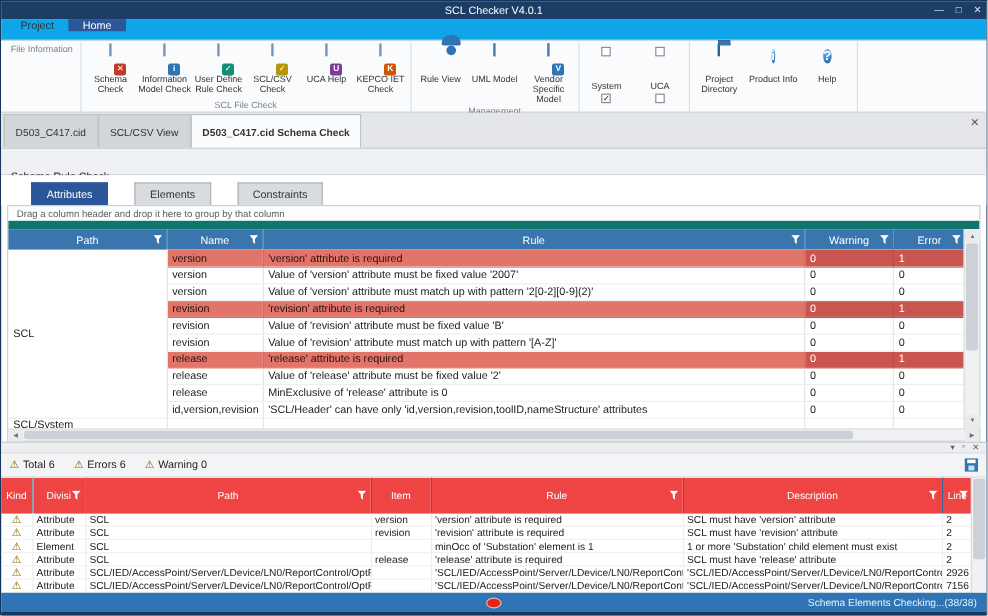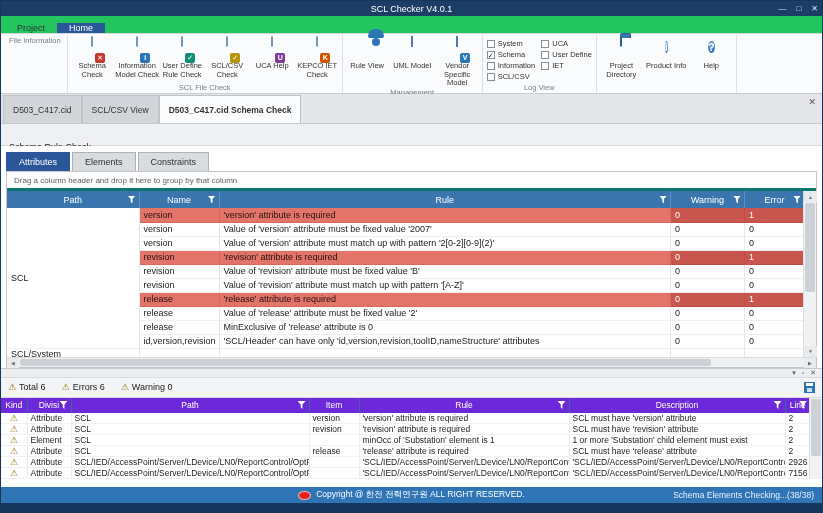--- a/index.html
+++ b/index.html
@@ -6,21 +6,21 @@
   html,body { width:823px; height:513px; overflow:hidden; }
   body { font-family:"Liberation Sans","DejaVu Sans",sans-serif; font-size:9px; color:#222; background:#fff; }
   .app { width:823px; height:513px; display:flex; flex-direction:column; border:1px solid #16365c; background:#fff; }
 
   
   .titlebar { height:15px; background:#1c3e66; color:#fff; display:flex; align-items:center; justify-content:center; position:relative; font-size:9px; flex:none; }
   .win-controls { position:absolute; right:4px; top:0; height:15px; display:flex; align-items:center; gap:10px; font-size:8px; color:#dce6f2; }
   .win-controls span { cursor:default; }
 
   
-  .menubar { height:18px; background:#22c55e; border-bottom:1px solid #d5d8dc; display:flex; align-items:flex-end; padding-left:4px; flex:none; }
+  .menubar { height:18px; background:#0ea5e9; border-bottom:1px solid #d5d8dc; display:flex; align-items:flex-start; padding-left:4px; flex:none; }
   .menutab { padding:0 12px; display:flex; align-items:center; font-size:9px; color:#333; }
   .menutab.active { background:#2b579a; color:#fff; }
 
   
   .ribbon { height:60px; background:#fafbfc; border-bottom:1px solid #c9cdd2; display:flex; padding:1px 2px 0; flex:none; }
   .rgroup { display:flex; flex-direction:column; border-right:1px solid #dcdfe3; padding:1px 2px 0; }
   .rgroup-items { flex:1; display:flex; align-items:flex-start; }
   .rgroup-name { font-size:7.5px; color:#7a7f87; text-align:center; height:10px; line-height:10px; white-space:nowrap; padding:0 4px; }
   .ritem { width:45px; display:flex; flex-direction:column; align-items:center; text-align:center; font-size:7.5px; line-height:1.15; color:#333; padding-top:2px; cursor:default; }
   .ritem.narrow { width:38px; }
@@ -32,21 +32,21 @@
   .ric-round { width:18px; height:18px; border-radius:50%; background:radial-gradient(circle at 35% 30%,#6aa7e0,#2362a8); color:#fff; font-size:11px; line-height:18px; text-align:center; font-weight:bold; margin:2px auto 0; }
   .ric-folder { width:20px; height:14px; background:linear-gradient(#7fb2e5,#3a76ad); border:1px solid #2c5f8f; border-radius:2px; margin:6px auto 0; position:relative; }
   .ric-folder::before { content:""; position:absolute; top:-4px; left:-1px; width:9px; height:4px; background:#3a76ad; border:1px solid #2c5f8f; border-bottom:none; border-radius:2px 2px 0 0; }
   .ric-person { width:18px; height:19px; margin:2px auto 0; position:relative; }
   .ric-person::before { content:""; position:absolute; top:0; left:5px; width:8px; height:8px; border-radius:50%; background:#2e75b6; }
   .ric-person::after { content:""; position:absolute; bottom:0; left:1px; width:16px; height:9px; border-radius:8px 8px 2px 2px; background:#2e75b6; }
   .ric-app { width:20px; height:16px; background:#eaf1f8; border:1px solid #4a7cad; margin:4px auto 0; position:relative; }
   .ric-app::before { content:""; position:absolute; top:0; left:0; right:0; height:4px; background:#2e75b6; }
   .cbcols { display:flex; gap:6px; padding:3px 2px 0; }
   .cbcol { display:flex; flex-direction:column; gap:2px; }
-  .cb { display:flex; align-items:center; gap:3px; font-size:7.5px; color:#333; white-space:nowrap; cursor:default; }
+  .cb { display:flex; align-items:center; gap:20px; font-size:7.5px; color:#333; white-space:nowrap; cursor:default;flex-direction:column; }
   .cbbox { width:8px; height:8px; border:1px solid #8a8f96; background:#fff; font-size:7px; line-height:7px; text-align:center; color:#222; flex:none; }
   .cbbox.on::after { content:"✓"; }
 
   
   .doctabs { height:30px; background:#e4e6e9; border-bottom:1px solid #c6cace; display:flex; align-items:stretch; padding-left:2px; position:relative; flex:none; }
   .doctab { padding:0 9px; display:flex; align-items:center; font-size:8.5px; color:#333; background:#d2d6da; border:1px solid #bfc3c7; border-bottom:none; margin-top:1px; }
   .doctab.active { background:#fbfcfd; font-weight:bold; }
   .doctabs-close { position:absolute; right:6px; top:3px; font-size:9px; color:#555; cursor:default; }
 
   
@@ -56,25 +56,25 @@
   .phbtn { display:flex; align-items:center; gap:4px; margin-left:16px; font-size:9px; color:#1a1a1a; cursor:default; }
   .ic-win { width:11px; height:10px; border:1px solid #5b87b8; background:#fff; position:relative; display:inline-block; }
   .ic-win::before { content:""; position:absolute; top:0; left:0; right:0; height:3px; background:#2e75b6; }
   .ic-win.stop::before { background:#c0392b; }
   .ic-find { width:11px; height:11px; position:relative; display:inline-block; }
   .ic-find::before { content:""; position:absolute; top:0; left:0; width:6px; height:6px; border:2px solid #2e75b6; border-radius:50%; }
   .ic-find::after { content:""; position:absolute; bottom:0; right:0; width:5px; height:2px; background:#2e75b6; transform:rotate(45deg); }
   .ic-pencil { color:#d68910; font-size:10px; line-height:10px; }
 
   .subtabs { height:25px; display:flex; align-items:flex-end; padding-left:5px; background:#fff; flex:none; }
-  .stab { padding:4px 12px 4px; font-size:9px; background:#d9dcdf; border:1px solid #aeb3b8; border-bottom:none; color:#333; margin-right:2px; cursor:default; }
+  .stab { padding:4px 12px 4px; font-size:9px; background:#d9dcdf; border:1px solid #aeb3b8; border-bottom:none; color:#333; margin-right:2px; cursor:default;margin-left:20px; }
   .stab.active { background:#2b579a; border-color:#2b579a; color:#fff; }
 
   .grid-area { margin:0 5px; border:1px solid #c2c6cb; flex:none; position:relative; background:#fff; display:flex; flex-direction:column; }
-  .groupby { height:19px; display:flex; align-items:center; padding-left:7px; font-size:8px; color:#5a5f66; border-bottom:3px solid #0f766e; background:#fdfdfd; }
+  .groupby { height:19px; display:flex; align-items:center; padding-left:7px; font-size:8px; color:#5a5f66; border-bottom:7px solid #0f766e; background:#fdfdfd; }
 
   table.rules { width:798px; border-collapse:collapse; table-layout:fixed; font-size:9px; }
   table.rules th { height:17px; background:#3a76ad; color:#fff; font-weight:normal; font-size:9px; position:relative; border-right:1px solid #5d90bd; text-align:center; }
   .funnel { position:absolute; right:3px; top:50%; width:8px; height:8px; transform:translateY(-50%); background:#fff; clip-path:polygon(0 0,100% 0,62% 45%,62% 100%,40% 78%,40% 45%); }
   table.rules td { height:14px; padding:0 4px; border-right:1px solid #e6e6e6; border-bottom:1px solid #efefef; white-space:nowrap; overflow:hidden; }
   td.c-path { vertical-align:middle; background:#fff; color:#222; }
   tr.err td.c-name, tr.err td.c-rule { background:#e2746a; border-color:#d8685e; color:#26110f; }
   tr.err td.c-warn, tr.err td.c-err { background:#c9564e; border-color:#bd4d45; color:#fff; }
   tr.partial td { height:8px; border-bottom:none; }
   .clip { height:8px; overflow:hidden; line-height:11px; }
@@ -92,21 +92,21 @@
   .dock-titlebar { height:10px; background:#eceef0; border-top:1px solid #c7cacd; border-bottom:1px solid #d7dadd; display:flex; align-items:center; justify-content:flex-end; gap:6px; padding-right:6px; font-size:7px; color:#5b6067; flex:none; }
   .log-summary { height:20px; background:#f3f4f6; border-bottom:1px solid #d7dadd; display:flex; align-items:center; gap:16px; padding:0 7px; font-size:9px; flex:none; }
   .sum-item { display:flex; align-items:center; gap:3px; }
   .warn-glyph { color:#8a6d00; font-size:9px; line-height:9px; }
   .ic-save { width:11px; height:11px; background:#2e75b6; position:relative; margin-left:auto; flex:none; }
   .ic-save::before { content:""; position:absolute; top:1px; left:2px; right:2px; height:3px; background:#fff; }
   .ic-save::after { content:""; position:absolute; bottom:1px; left:3px; right:3px; height:4px; background:#cfe0f1; }
 
   .log-wrap { position:relative; flex:none; }
   table.log { width:810px; border-collapse:collapse; table-layout:fixed; font-size:8.5px; }
-  table.log th { height:15px; background:#6d28d9; color:#fff; font-weight:normal; font-size:8.5px; position:relative; border-right:1px solid #3a6globals694; border-right:1px solid #3a6a94; text-align:center; }
+  table.log th { height:30px; background:#ef4444; color:#fff; font-weight:normal; font-size:8.5px; position:relative; border-right:1px solid #3a6globals694; border-right:1px solid #3a6a94; text-align:center; }
   table.log td { height:11px; padding:0 3px; border-right:1px solid #ededed; border-bottom:1px solid #f1f1f1; white-space:nowrap; overflow:hidden; }
   td.k { text-align:center; }
   .log-vscroll { position:absolute; top:0; right:0; bottom:0; width:13px; background:#f0f1f3; border-left:1px solid #dadde0; }
   .log-vthumb { position:absolute; top:1px; left:1px; right:1px; height:70%; background:#ccd1d7; border-radius:2px; }
 
   .filler { flex:1; background:#fff; }
 
   
   .statusbar { height:16px; background:#2f74b5; color:#fff; display:flex; align-items:center; justify-content:center; gap:5px; position:relative; font-size:8.5px; flex:none; }
   .kepco-logo { width:13px; height:9px; border-radius:50%; background:#e1251b; border:1px solid #f4b4af; flex:none; }
@@ -488,18 +488,17 @@
     </table>
     <div class="log-vscroll">
         <div class="log-vthumb"></div>
       </div>
   </div>
 
   <div class="filler"></div>
 
   <div class="statusbar">
     <span class="kepco-logo"></span>
-    <span>Copyright @ 한전 전력연구원 ALL RIGHT RESERVED.</span>
     <span class="sb-progress">Schema Elements Checking...(38/38)</span>
   </div>
   <div class="bottombar"></div>
 
 </div>
 
 </body></html>

